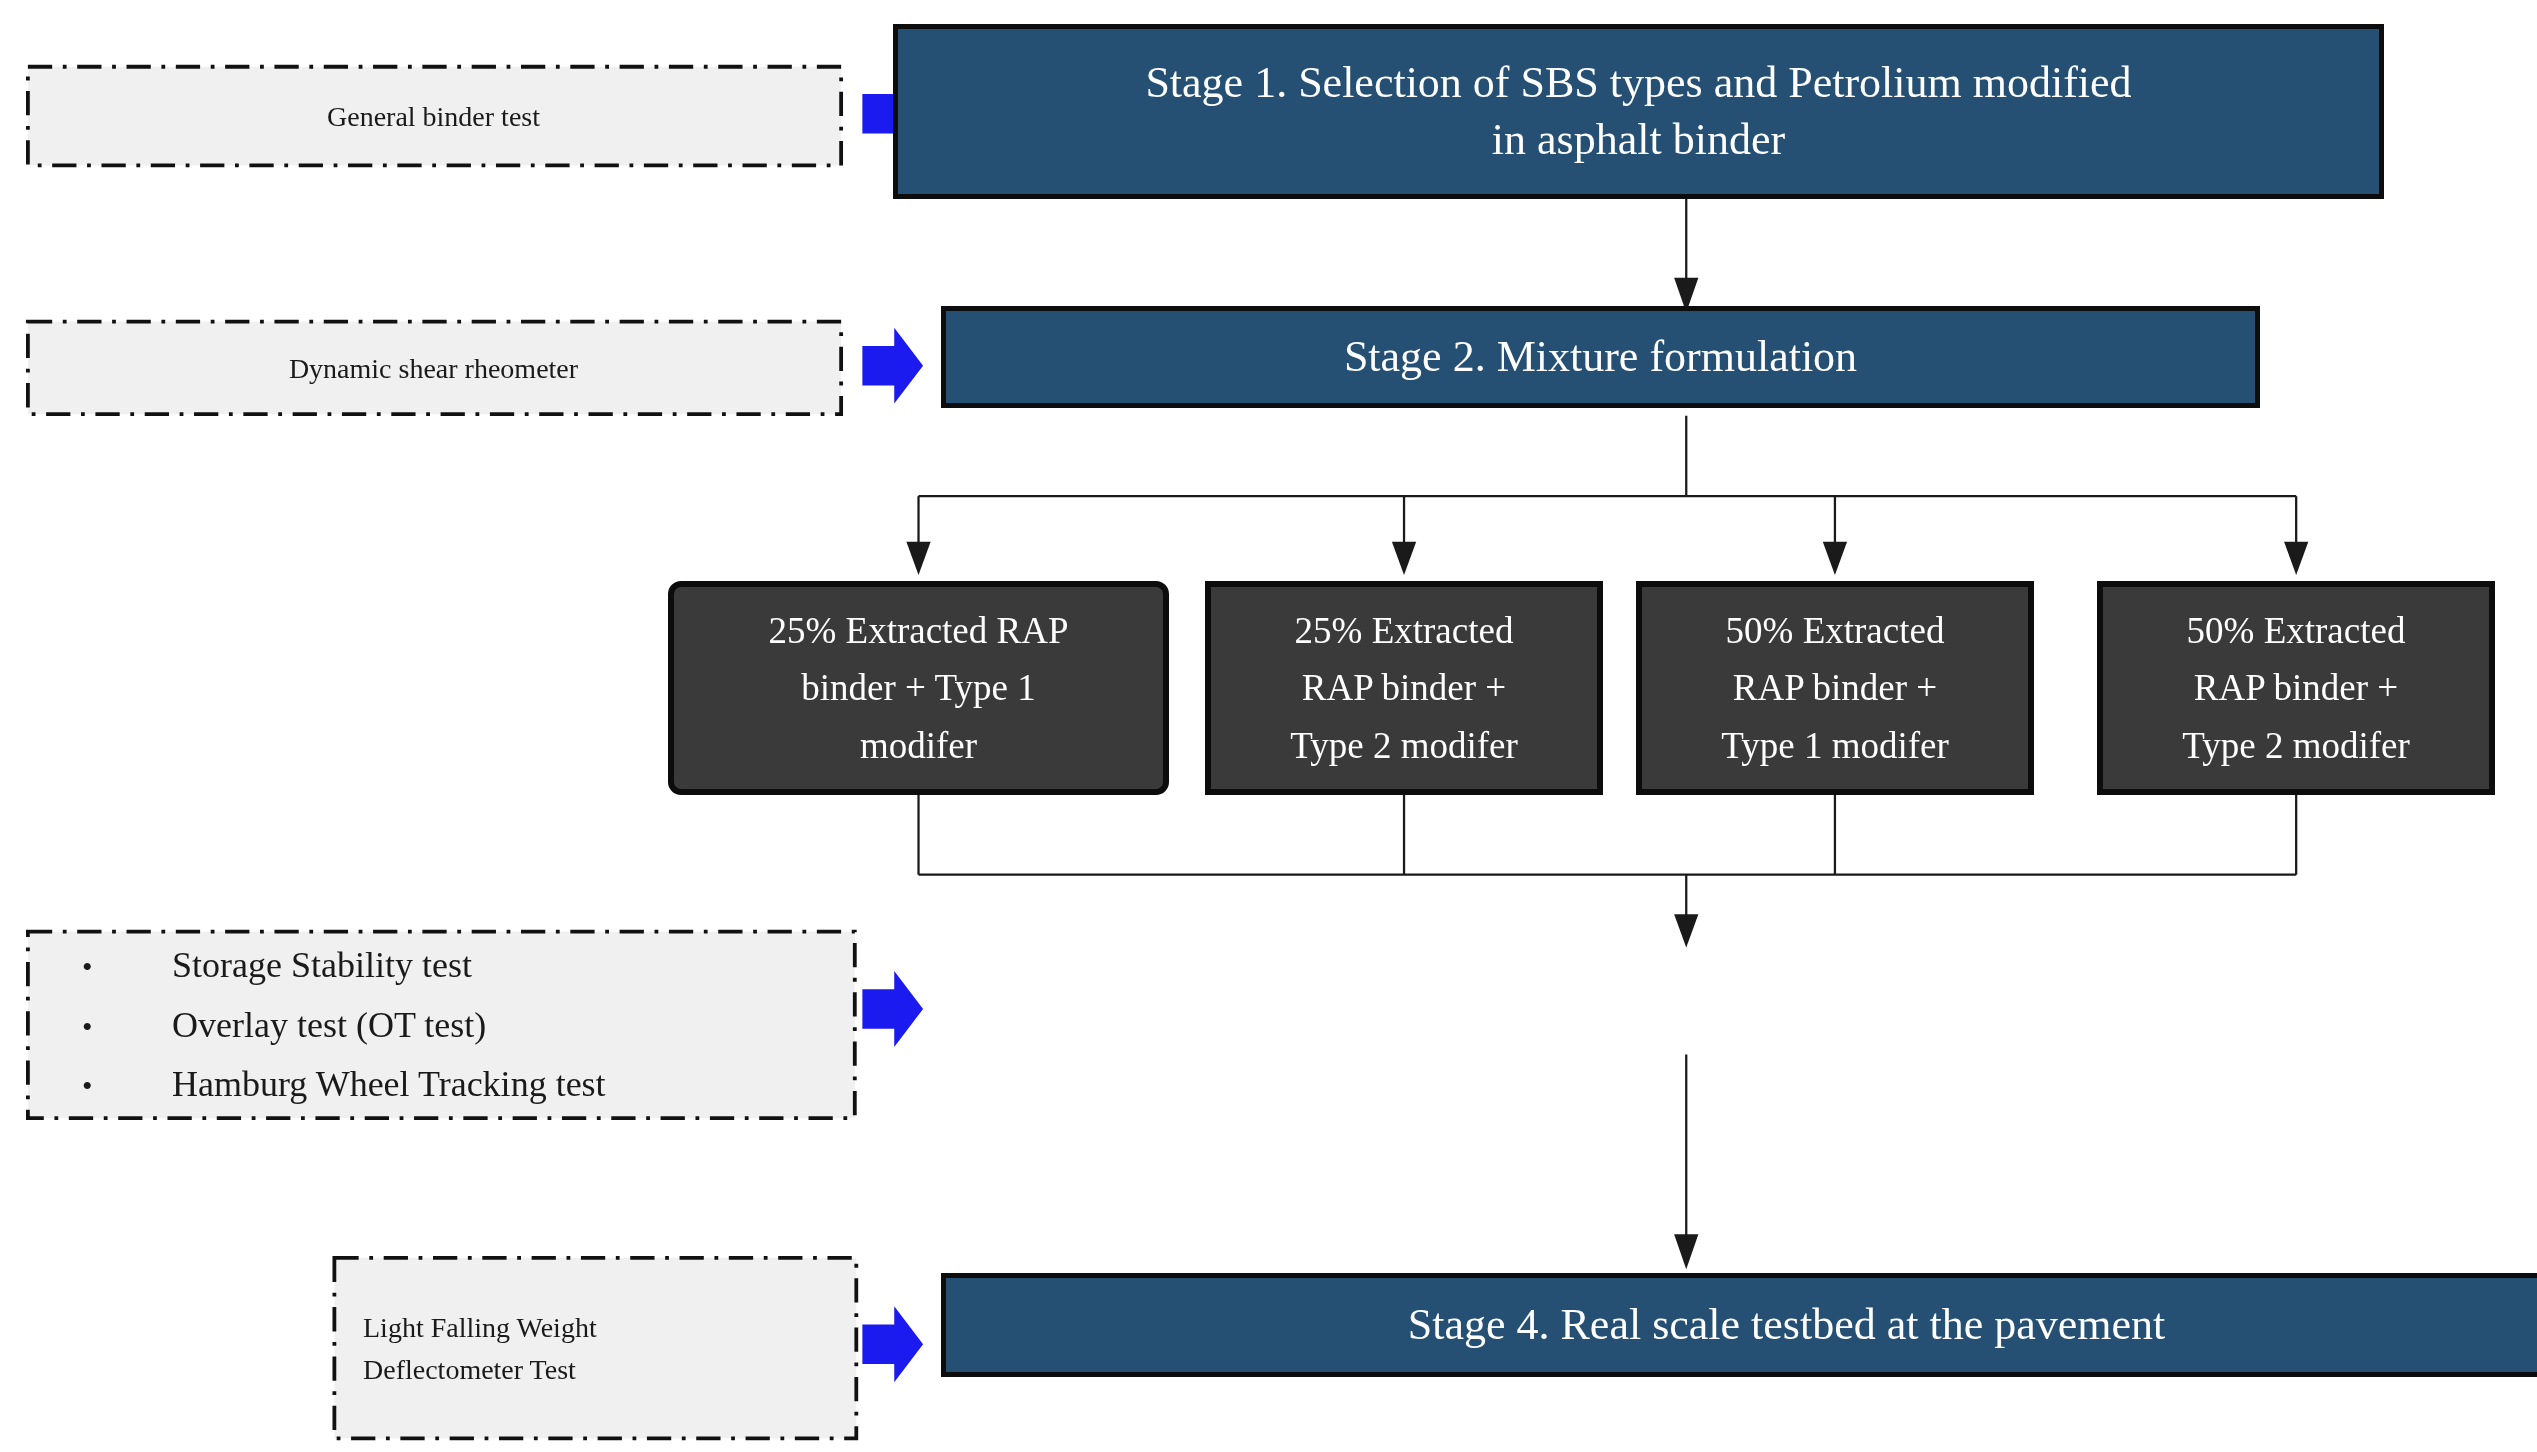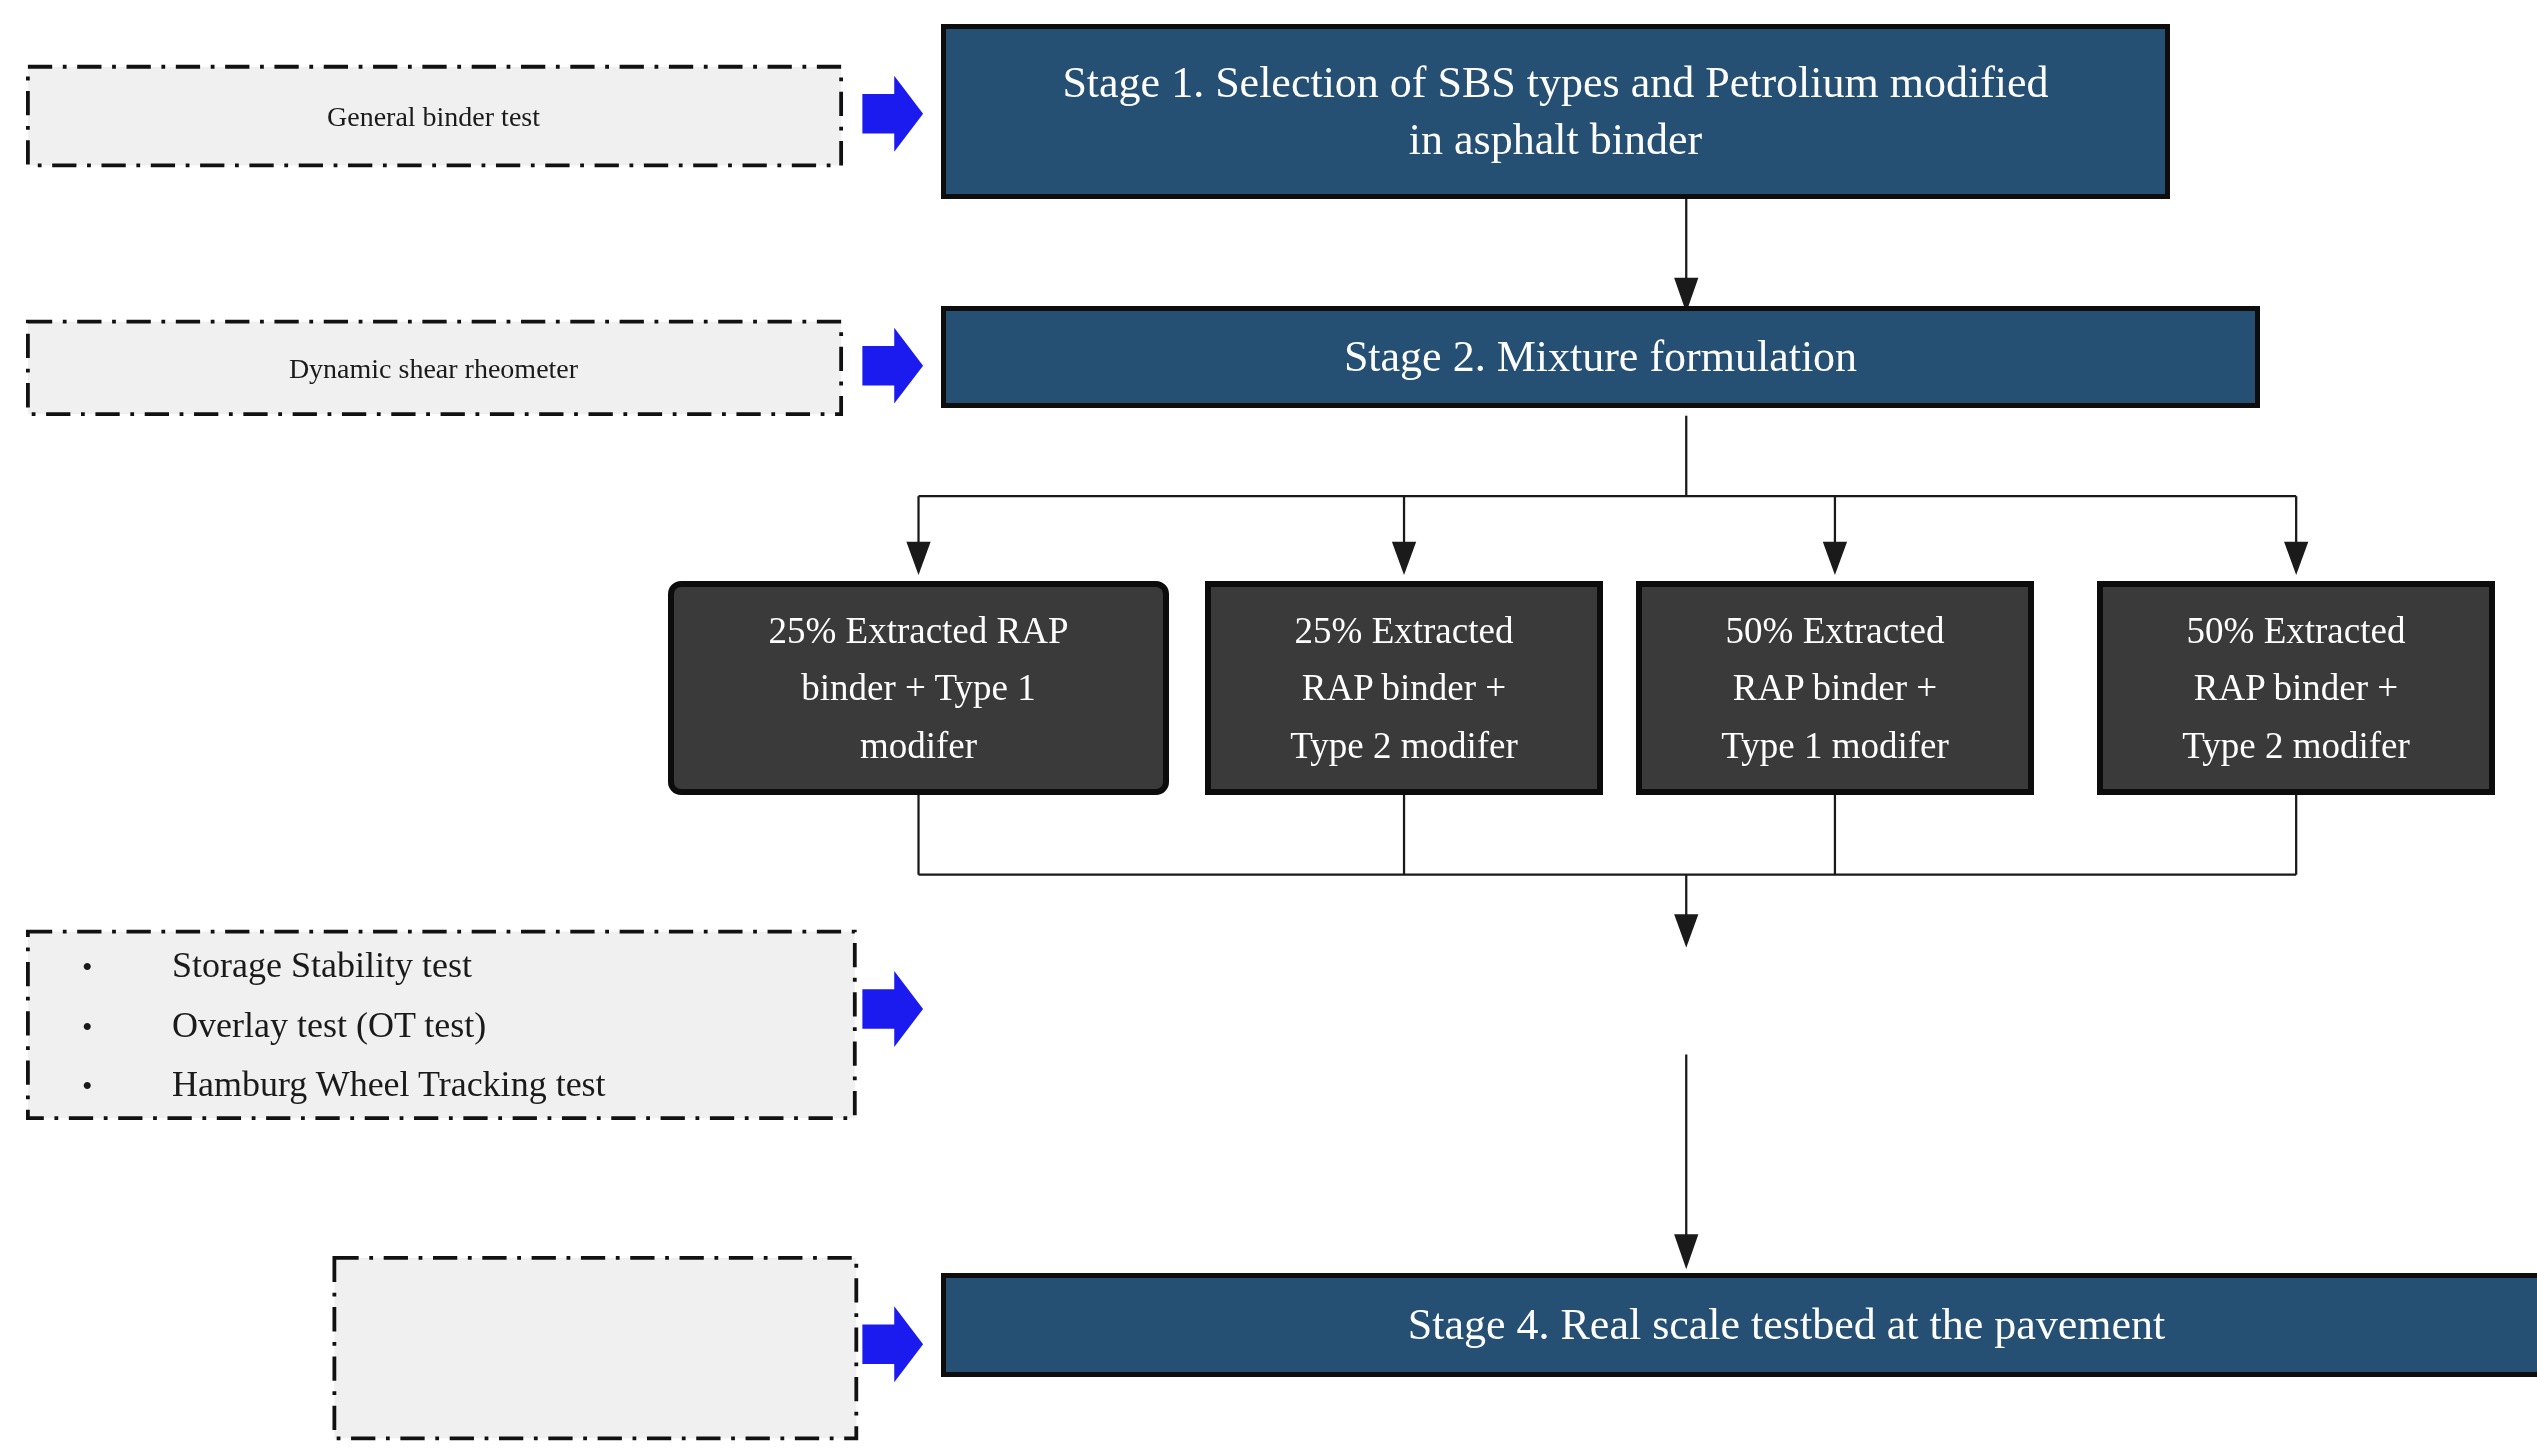--- a/index.html
+++ b/index.html
@@ -76,21 +76,21 @@
 
     <line x1="2222" y1="1390" x2="2222" y2="1629" stroke="#1a1a1a" stroke-width="3"></line>
     <polygon points="2206,1627 2238,1627 2222,1673" fill="#1a1a1a"></polygon>
 
     <polygon fill="#1b1bf0" points="1136,124 1178,124 1178,100 1216,150 1178,200 1178,176 1136,176"></polygon>
     <polygon fill="#1b1bf0" points="1136,456 1178,456 1178,432 1216,482 1178,532 1178,508 1136,508"></polygon>
     <polygon fill="#1b1bf0" points="1136,1304 1178,1304 1178,1280 1216,1330 1178,1380 1178,1356 1136,1356"></polygon>
     <polygon fill="#1b1bf0" points="1136,1746 1178,1746 1178,1722 1216,1772 1178,1822 1178,1798 1136,1798"></polygon>
   </svg>
 
-  <div class="box stage" style="left:941px;top:24px;width:1229px;height:175px;">
+  <div class="box stage" style="left:893px;top:24px;width:1491px;height:175px;">
     <span class="multiline">Stage 1. Selection of SBS types and Petrolium modified
 in asphalt binder</span>
   </div>
   <div class="box stage" style="left:941px;top:306px;width:1319px;height:102px;">
     <span class="multiline">Stage 2. Mixture formulation</span>
   </div>
   <div class="box stage" style="left:941px;top:1273px;width:1691px;height:104px;">
     <span class="multiline">Stage 4. Real scale testbed at the pavement</span>
   </div>
 
@@ -130,15 +130,19 @@
     <div class="bullet-row">
       <span class="bullet-char">•</span>
       <span>Overlay test (OT test)</span>
     </div>
     <div class="bullet-row">
       <span class="bullet-char">•</span>
       <span>Hamburg Wheel Tracking test</span>
     </div>
   </div>
 
+  <div class="side-label left" style="left:334px;top:1258px;width:522px;height:181px;padding-left:29px;line-height:1.5;">
+    <span class="multiline">Light Falling Weight
+Deflectometer Test</span>
+  </div>
 
 </div>
 
 
 </body></html>

